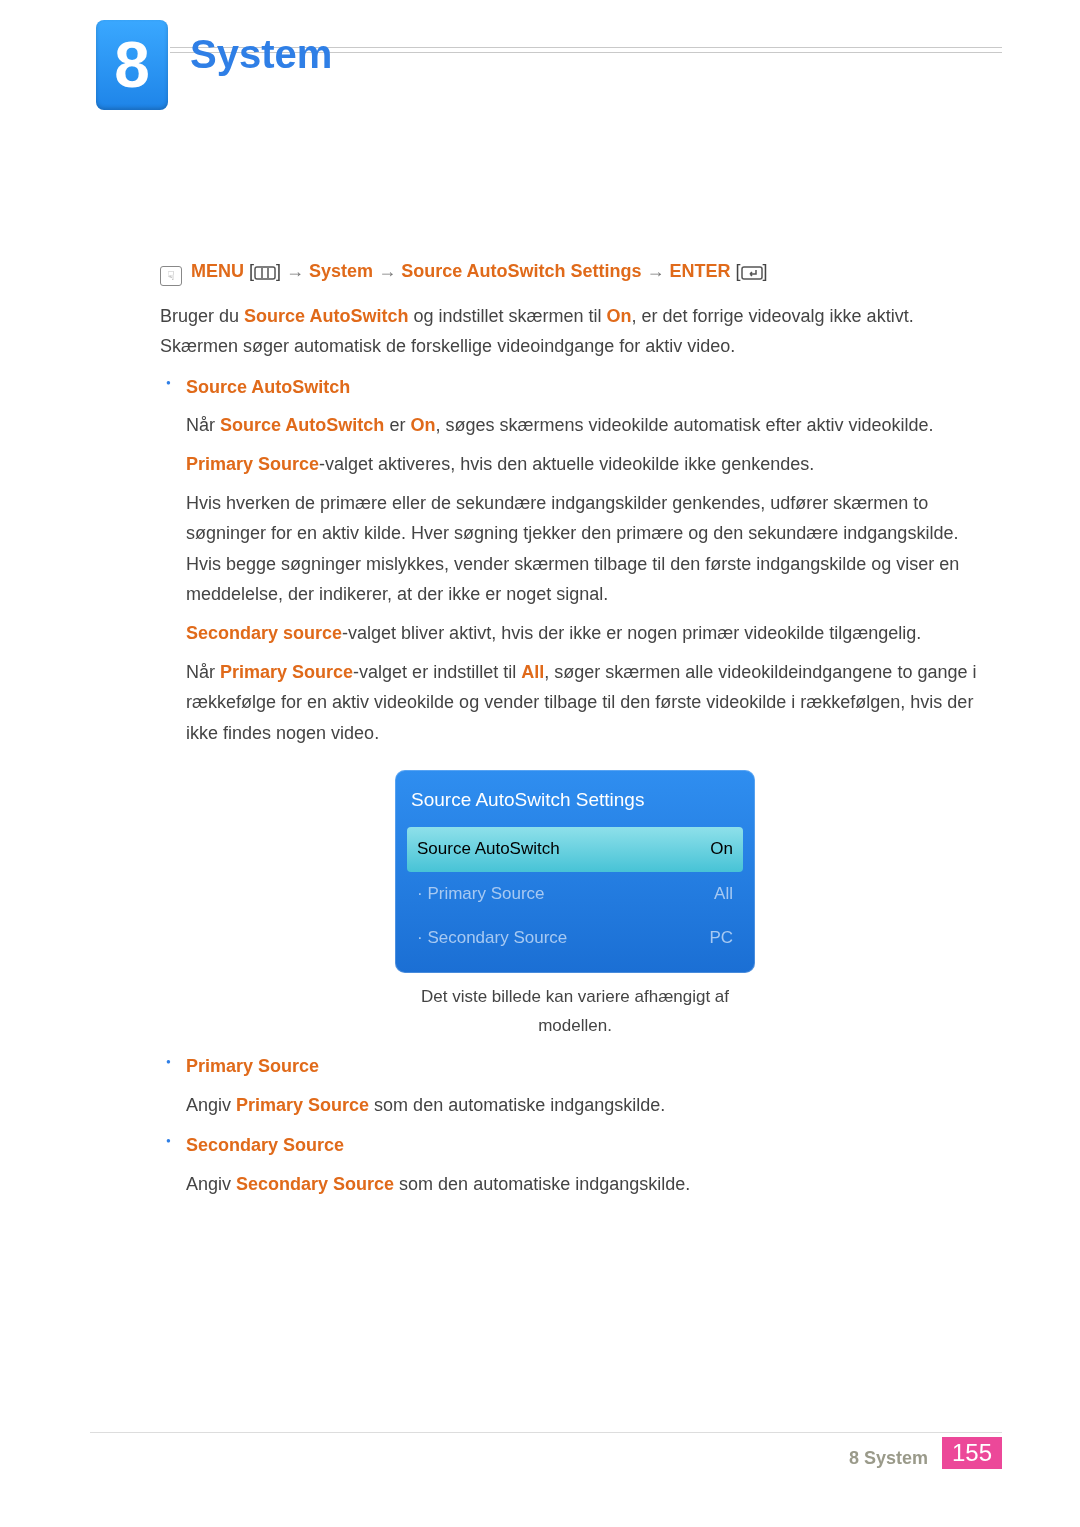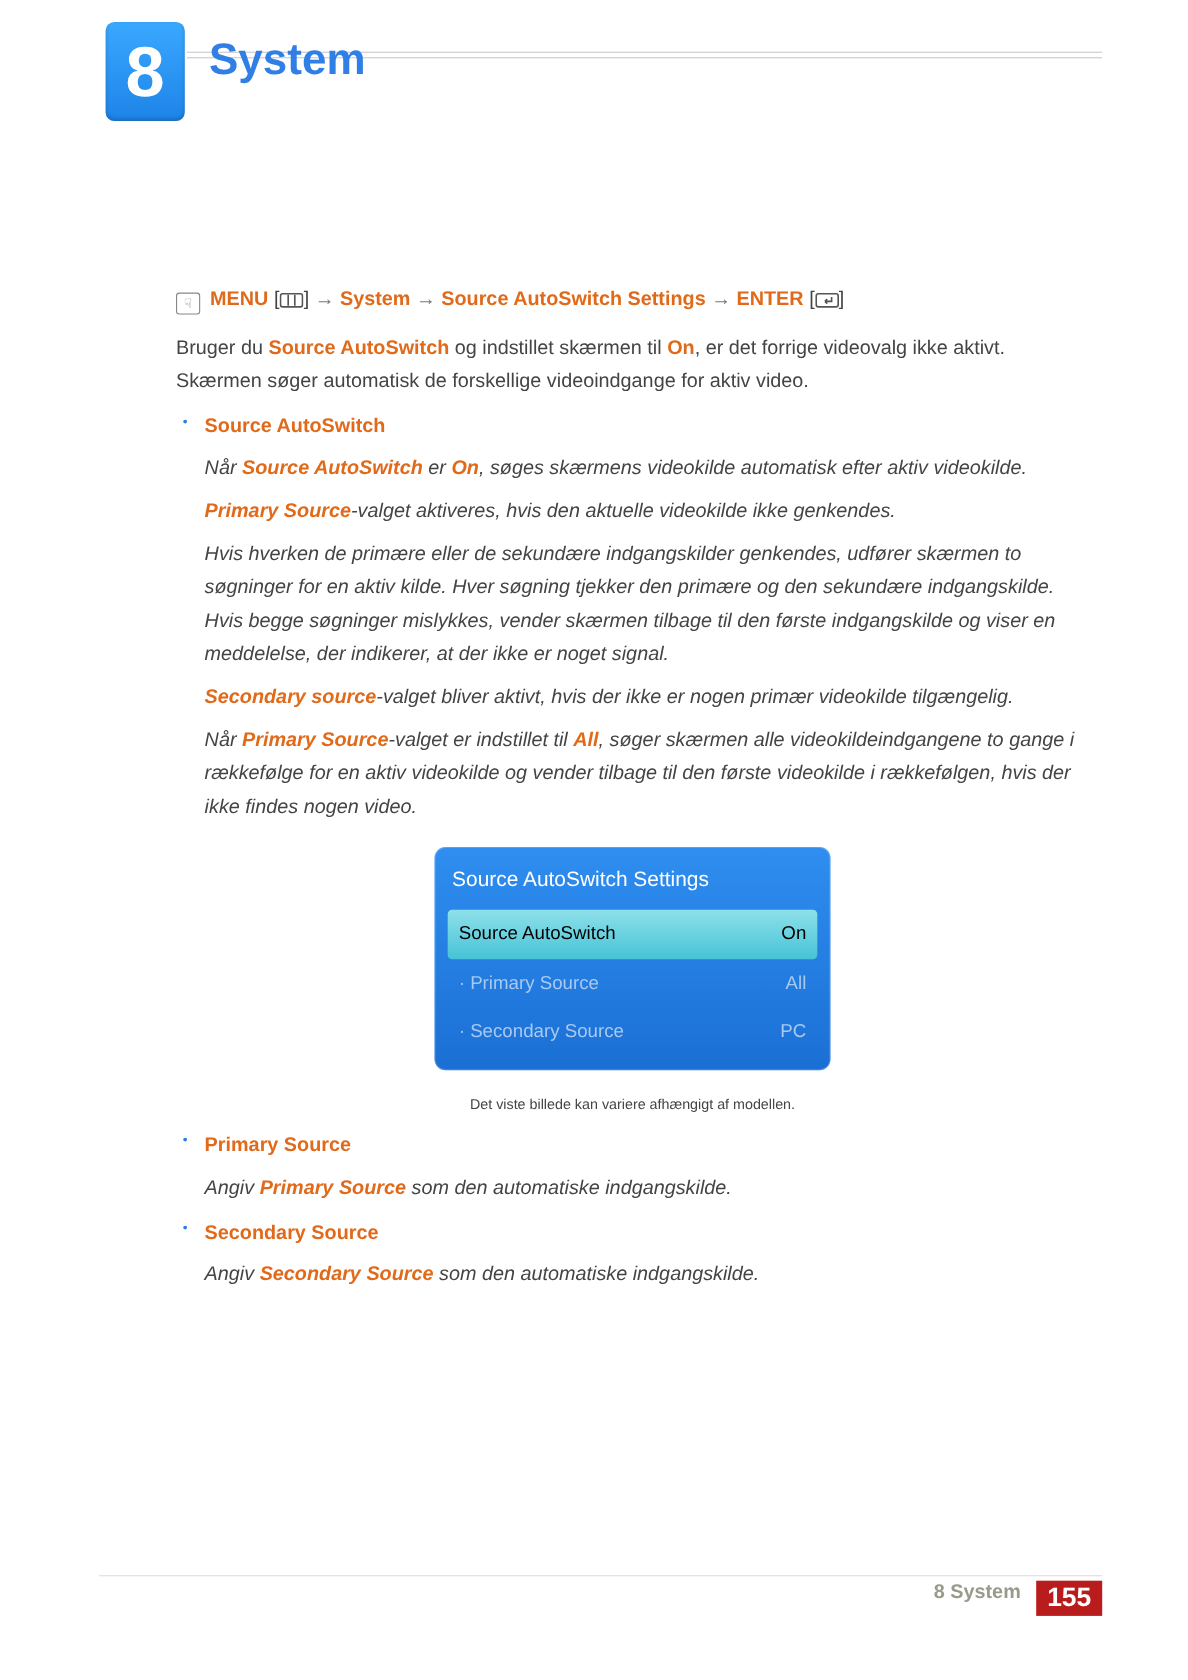--- a/index.html
+++ b/index.html
@@ -96,21 +96,20 @@
     content: "●";
     color: #2f7fe6;
     position: absolute;
     left: 6px;
     top: 4px;
     font-size: 8px;
   }
   .para {
     margin-top: 8px;
     padding-left: 26px;
-    font-style: italic;
   }
   .para-noindent {
     margin-top: 6px;
   }
   .osd-figure {
     width: 360px;
     margin: 22px auto 8px auto;
   }
   .osd-box {
     background: linear-gradient(#2f8ef0, #1b6fd4);
@@ -132,43 +131,43 @@
     border-radius: 4px;
   }
   .osd-row.sel {
     background: linear-gradient(#8ee0ea, #47c3d6);
     color: #000;
   }
   .osd-row .val { }
   .osd-row .lbl-dot::before { content: "· "; }
   .osd-row.dim { color: #a7c9f2; }
   .osd-caption {
-    font-size: 13px;
+    font-size: 17px;
     color: #444;
     text-align: center;
-    margin-top: 20px;
+    margin-top: 10px;
   }
   .footer-bar {
     position: absolute;
     bottom: 58px;
     right: 78px;
     display: flex;
-    align-items: flex-start;
+    align-items: flex-end;
     gap: 14px;
   }
   .footer-label {
     color: #9a9a8a;
     font-size: 18px;
     font-weight: bold;
   }
   .footer-pageno {
-    background: #b91c1c;
+    background: #ec4899;
     color: #fff;
     font-size: 24px;
-    font-weight: bold;
+    font-weight: normal;
     padding: 2px 10px;
   }
   .footer-rule {
     position: absolute;
     bottom: 94px;
     left: 90px;
     right: 78px;
     border-top: 1px solid #ddd;
   }
   svg.menu-icon { vertical-align: -3px; }

